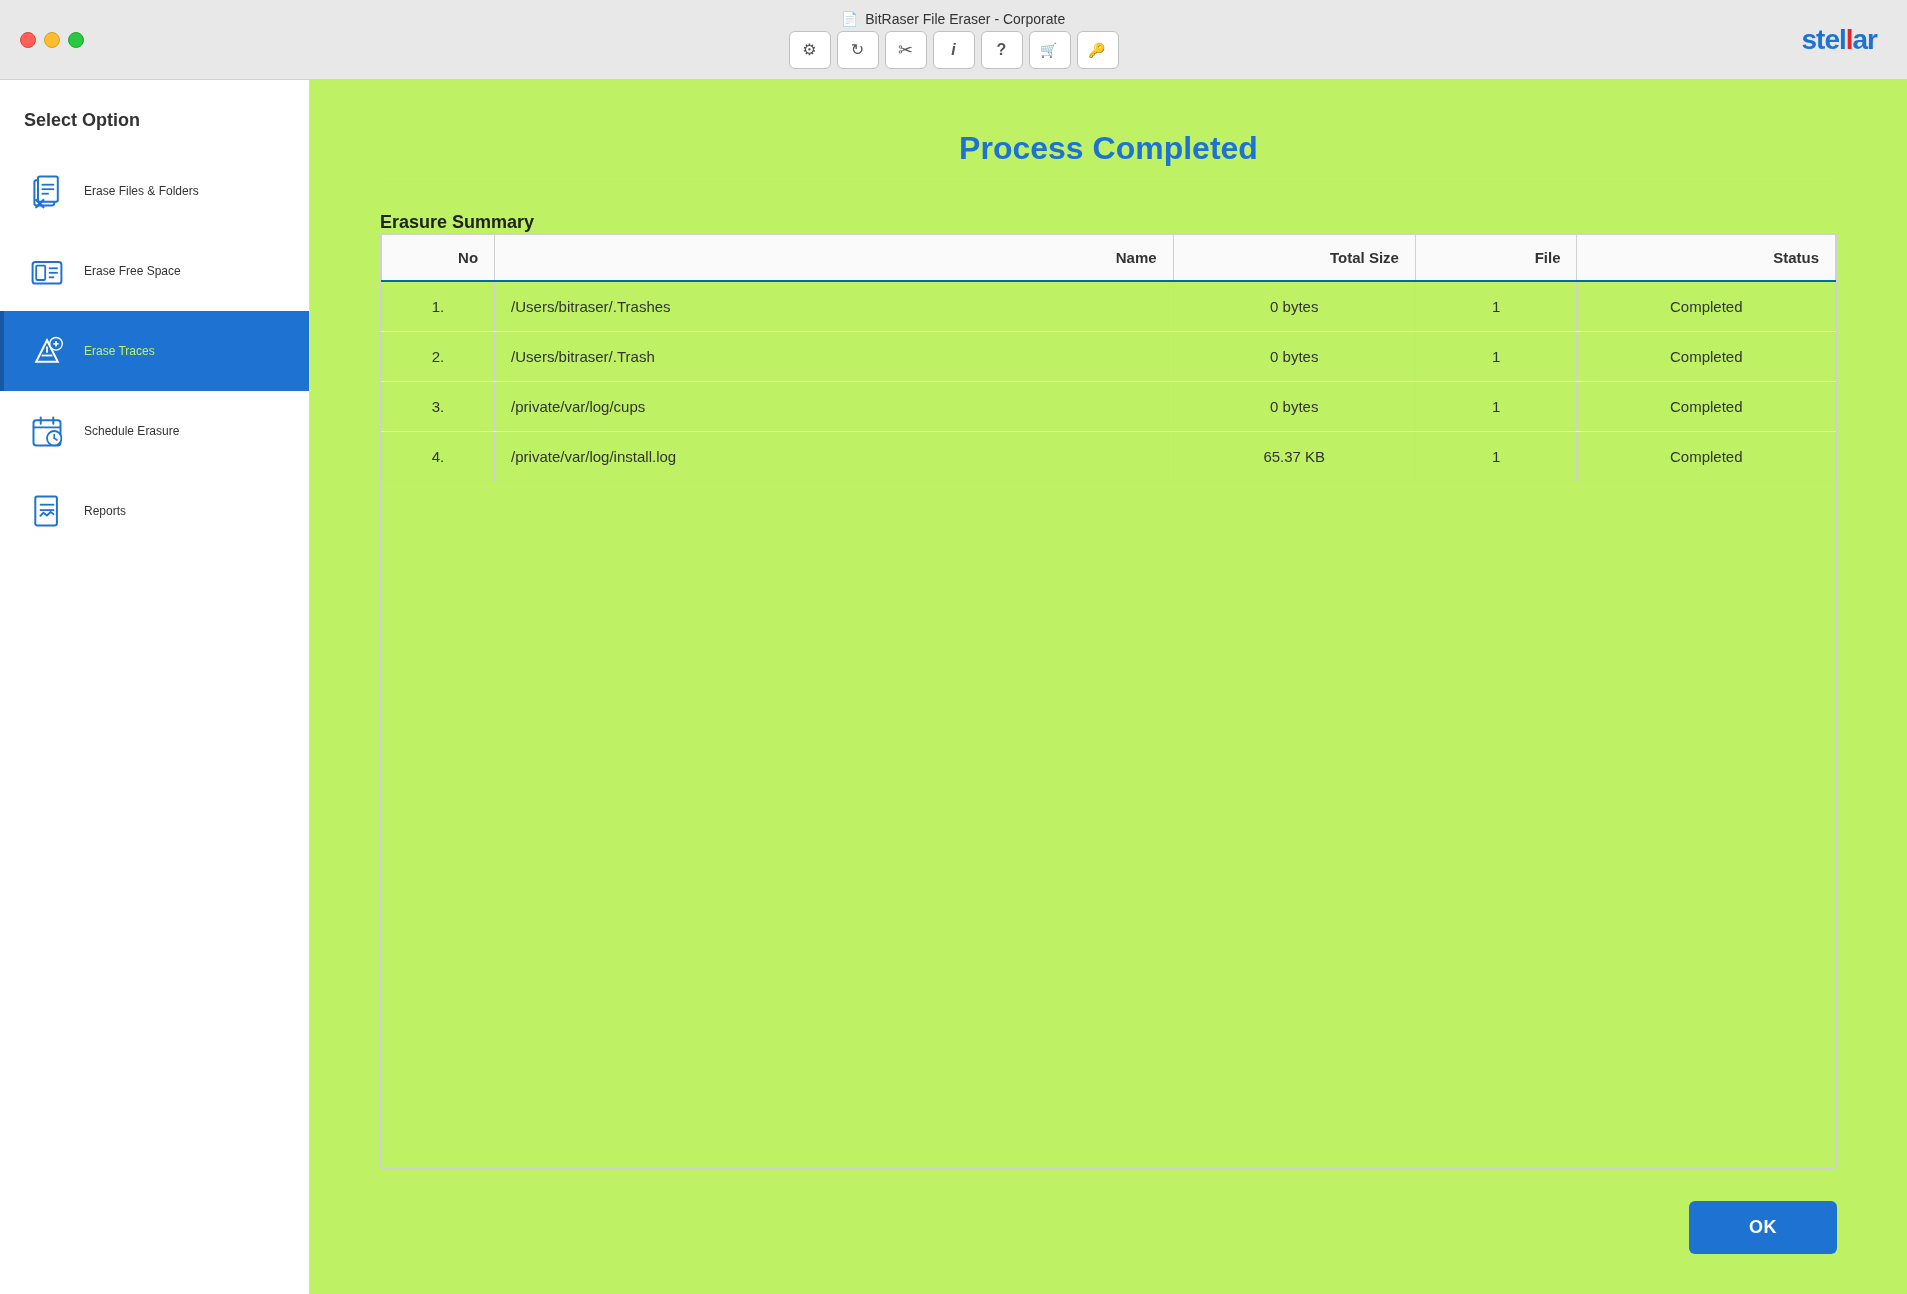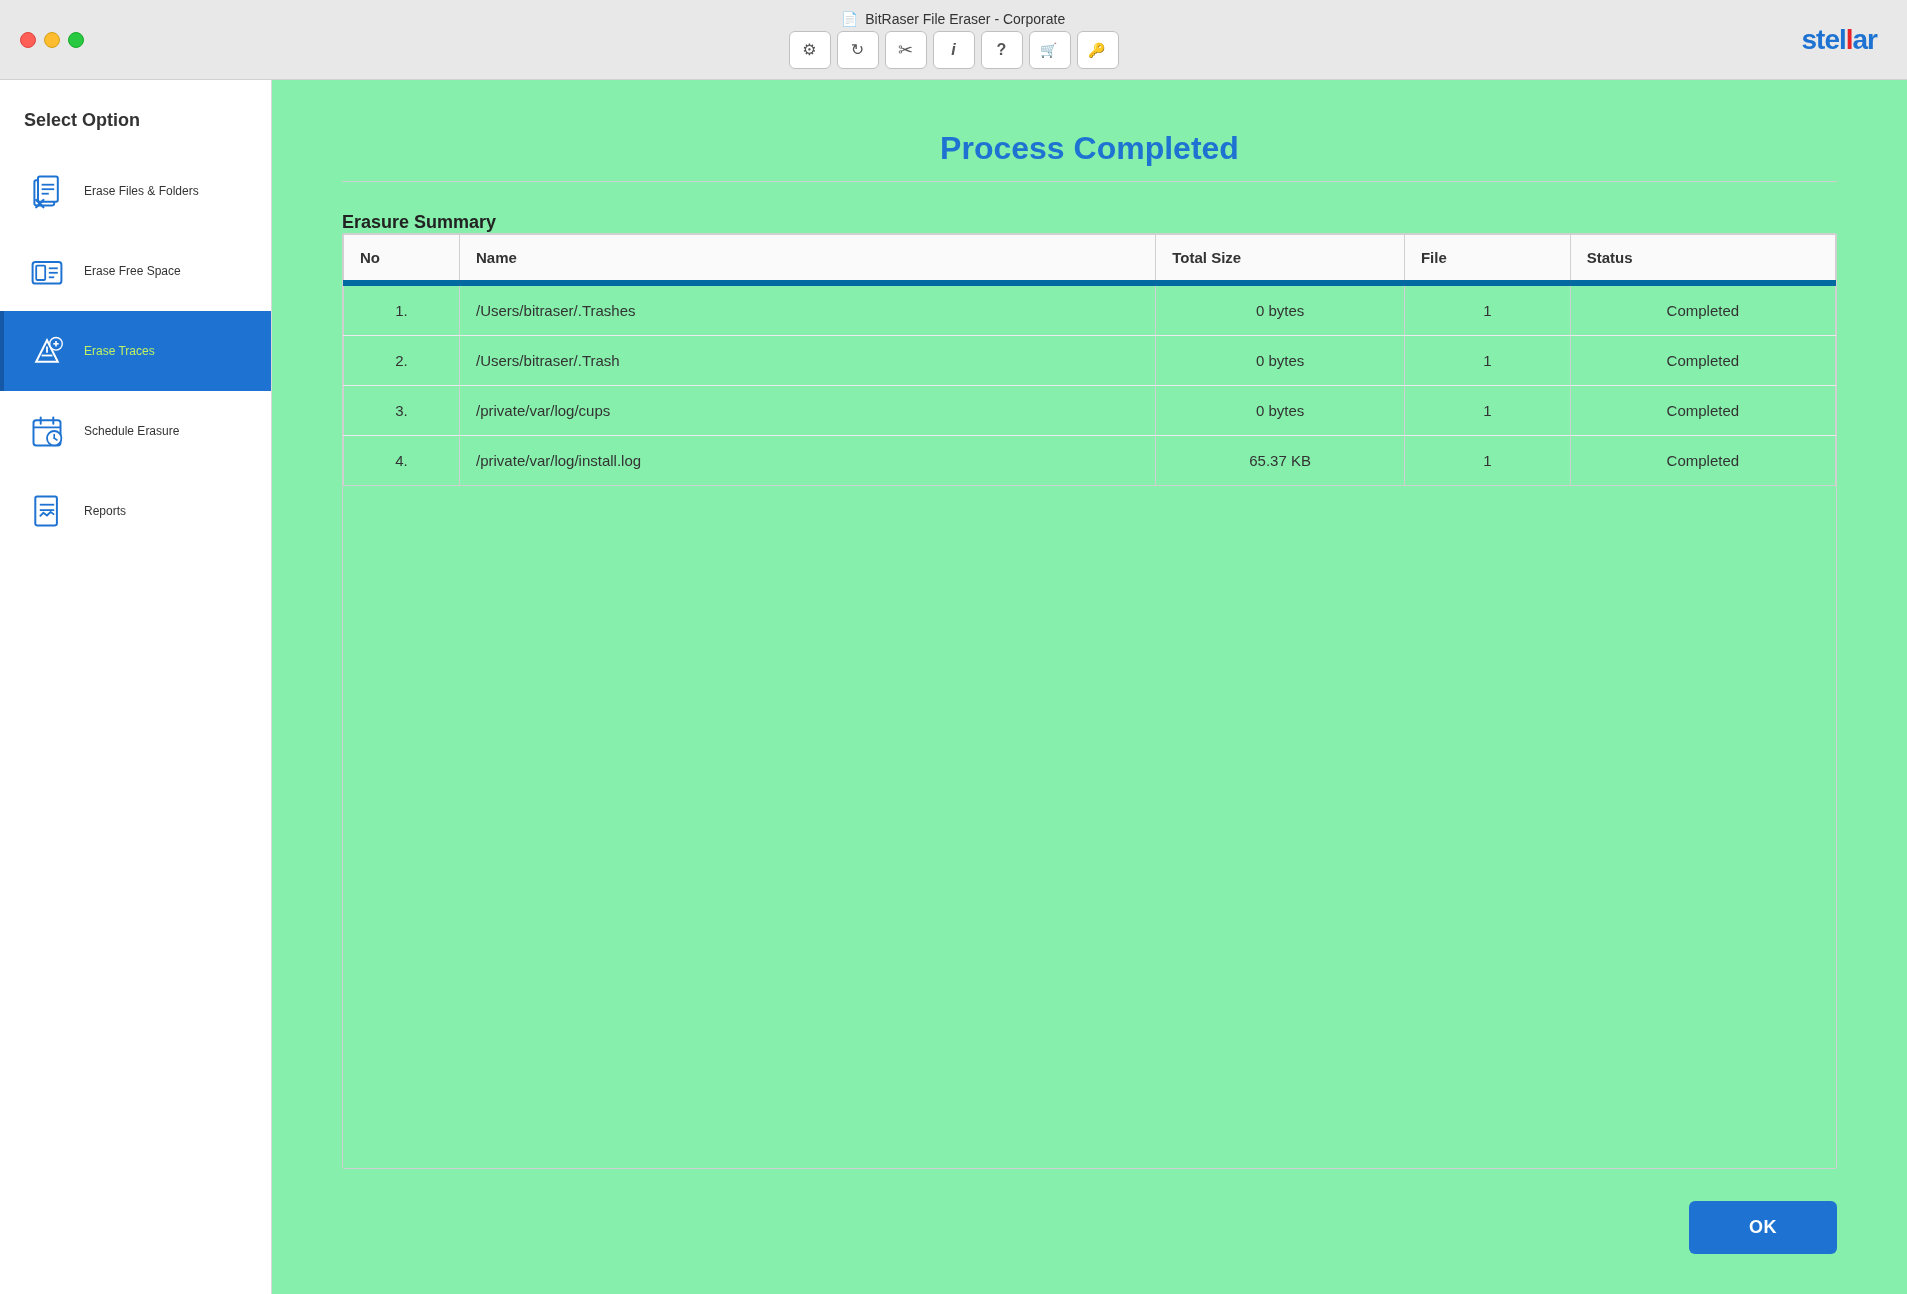--- a/index.html
+++ b/index.html
@@ -88,21 +88,21 @@
 
     
     .main-layout {
       display: flex;
       flex: 1;
       overflow: hidden;
     }
 
     
     .sidebar {
-      width: 272px;
+      width: 310px;
       background: #ffffff;
       border-right: 1px solid #d8d8d8;
       display: flex;
       flex-direction: column;
       padding-top: 20px;
     }
     .sidebar-title {
       font-size: 18px;
       font-weight: 600;
       color: #333;
@@ -140,21 +140,21 @@
 
     
     .icon-svg {
       width: 36px;
       height: 36px;
     }
 
     
     .content-area {
       flex: 1;
-      background: #86efac;
+      background: #bef264;
       display: flex;
       flex-direction: column;
       padding: 50px 70px 30px;
       position: relative;
     }
 
     .process-title {
       font-size: 32px;
       font-weight: 600;
       color: #1e73d2;
@@ -184,22 +184,22 @@
       width: 100%;
       border-collapse: collapse;
       border: 1px solid #d0d0d0;
     }
     .summary-table th {
       background: #fafafa;
       font-size: 15px;
       font-weight: 600;
       color: #333;
       padding: 14px 16px;
-      text-align: left;
-      border-bottom: 6px solid #0369a1;
+      text-align: right;
+      border-bottom: 2px solid #0369a1;
       border-right: 1px solid #d0d0d0;
     }
     .summary-table th:last-child { border-right: none; }
     .summary-table th.col-no { width: 70px; }
     .summary-table th.col-name { width: 420px; }
     .summary-table th.col-size { width: 150px; }
     .summary-table th.col-file { width: 100px; }
     .summary-table th.col-status { width: 160px; }
 
     .summary-table td {

